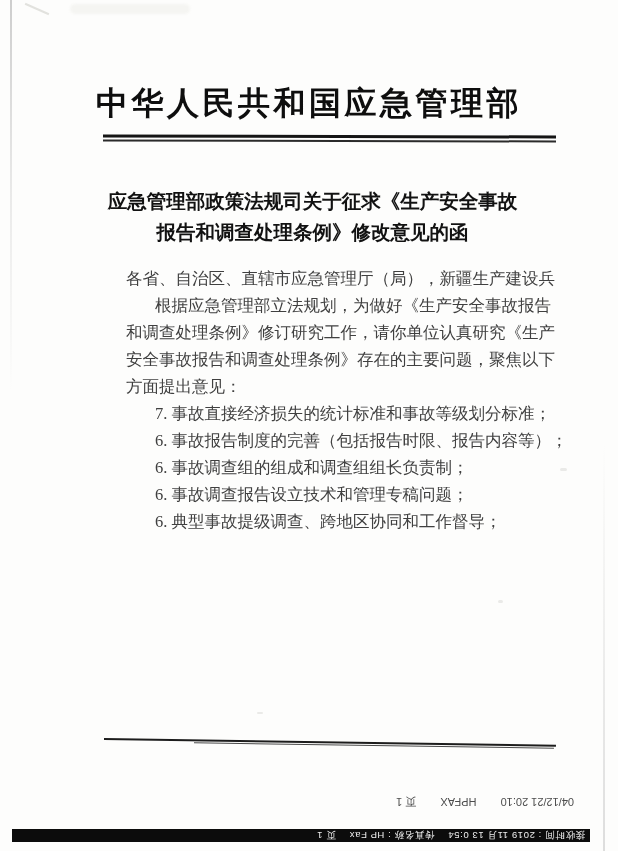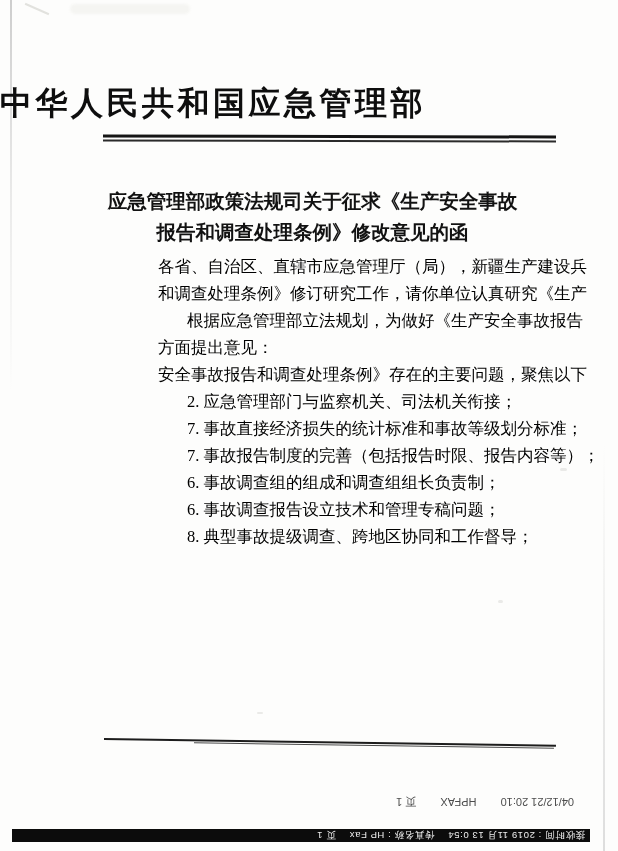--- a/index.html
+++ b/index.html
@@ -31,46 +31,46 @@
     background: #f5f5f2; border-radius: 6px; filter: blur(1px);
   }
   .speck { position: absolute; background: #b9b9b4; opacity: .28; border-radius: 2px; }
   .speck.s1 { left: 560px; top: 468px; width: 7px; height: 3px; }
   .speck.s2 { left: 498px; top: 600px; width: 5px; height: 3px; }
   .speck.s3 { left: 257px; top: 712px; width: 6px; height: 2px; }
 
   
   .agency-header {
     position: absolute; top: 82px; left: 0; width: 618px;
+    text-align: center;
     font-size: 32px; font-weight: bold;
     letter-spacing: 3.5px;
     color: #0e0e0e;
     white-space: nowrap;
   }
   .header-rule { position: absolute; left: 103px; top: 135px; width: 453px; transform: rotate(.12deg); }
   .header-rule .rl1 { height: 3px; background: #151515; }
   .header-rule .rl2 { height: 2px; background: #2b2b2b; margin-top: 2px; }
 
   
   .doc-title {
     position: absolute; top: 186px; left: 0; width: 618px;
     text-align: center;
     font-size: 19.5px; font-weight: bold; line-height: 31px;
     color: #121212;
     padding-left: 7px;
   }
 
   
   .doc-body {
-    position: absolute; left: 126px; top: 253px; width: 440px;
+    position: absolute; left: 126px; top: 265px; width: 440px;
     font-size: 16.5px; line-height: 27px;
-    color: #000000;
+    color: #404040;
     white-space: nowrap;
     letter-spacing: 0px;
-    margin-left: 32px;
   }
   .doc-body .line { height: 27px; }
   .doc-body .indent { padding-left: 29px; }
 
   
   .closing-rule {
     position: absolute; left: 104px; top: 738px; width: 452px;
     transform: rotate(.85deg); transform-origin: left center;
   }
   .closing-rule .cl1 { height: 2px; background: #1d1d1d; }
@@ -118,30 +118,29 @@
     <div class="rl2"></div>
   </div>
 
   <div class="doc-title">
     <div>应急管理部政策法规司关于征求《生产安全事故</div>
     <div>报告和调查处理条例》修改意见的函</div>
   </div>
 
   <div class="doc-body">
     <div class="line">各省、自治区、直辖市应急管理厅（局），新疆生产建设兵</div>
+    <div class="line indent">根据应急管理部立法规划，为做好《生产安全事故报告</div>
     <div class="line">和调查处理条例》修订研究工作，请你单位认真研究《生产</div>
-    <div class="line indent">根据应急管理部立法规划，为做好《生产安全事故报告</div>
+    <div class="line">安全事故报告和调查处理条例》存在的主要问题，聚焦以下</div>
     <div class="line">方面提出意见：</div>
-    <div class="line">安全事故报告和调查处理条例》存在的主要问题，聚焦以下</div>
-    <div class="line indent">2. 应急管理部门与监察机关、司法机关衔接；</div>
     <div class="line indent">7. 事故直接经济损失的统计标准和事故等级划分标准；</div>
-    <div class="line indent">7. 事故报告制度的完善（包括报告时限、报告内容等）；</div>
+    <div class="line indent">6. 事故报告制度的完善（包括报告时限、报告内容等）；</div>
     <div class="line indent">6. 事故调查组的组成和调查组组长负责制；</div>
     <div class="line indent">6. 事故调查报告设立技术和管理专稿问题；</div>
-    <div class="line indent">8. 典型事故提级调查、跨地区协同和工作督导；</div>
+    <div class="line indent">6. 典型事故提级调查、跨地区协同和工作督导；</div>
   </div>
 
   <div class="closing-rule">
     <div class="cl1"></div>
     <div class="cl2"></div>
   </div>
 
   <div class="fax-line">
     <span>04/12/21 20:10</span>
     <span>HPFAX</span>

